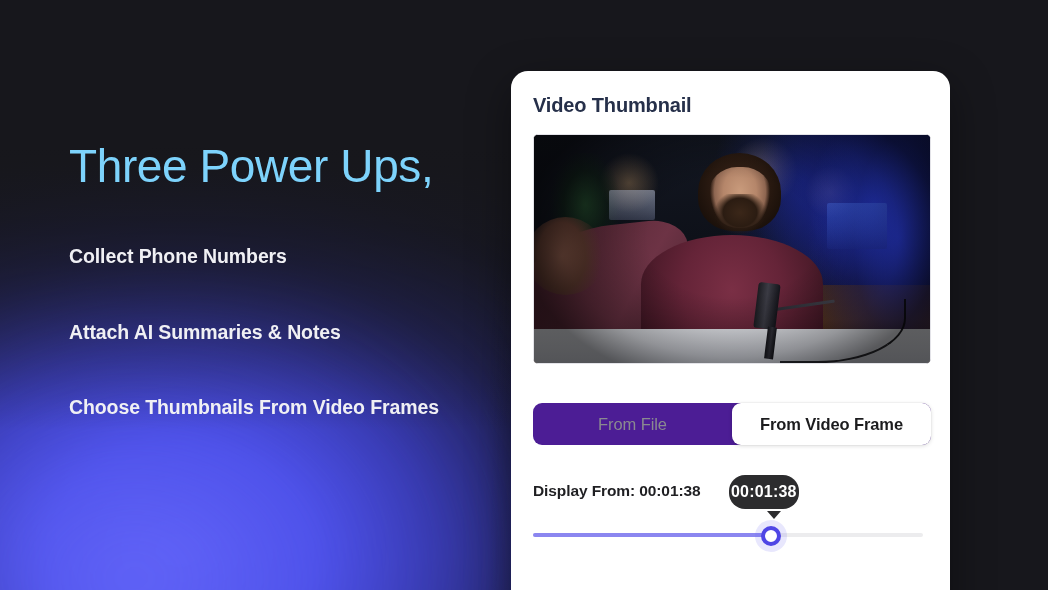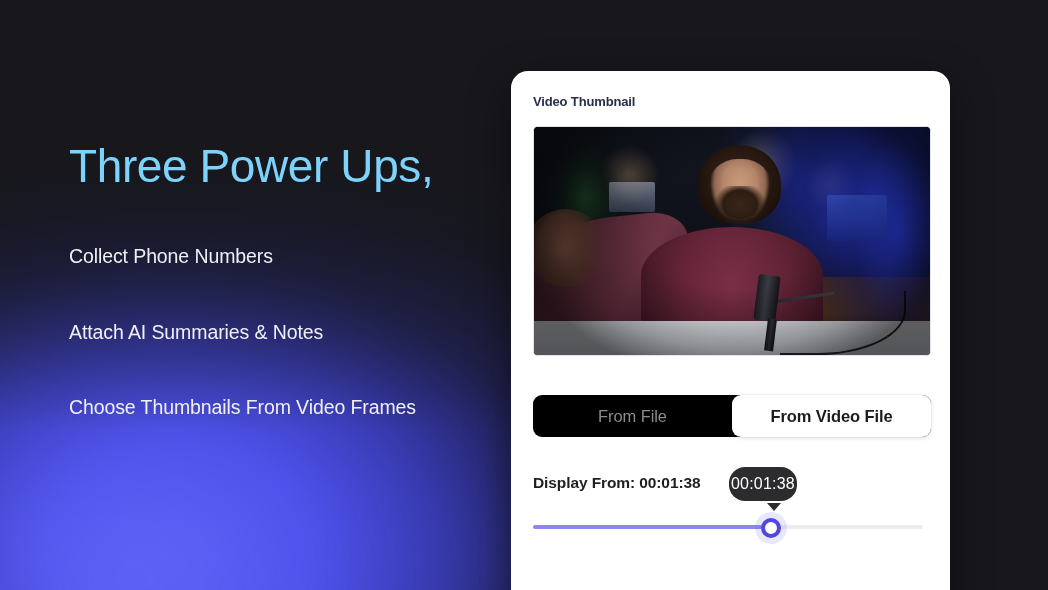--- a/index.html
+++ b/index.html
@@ -42,35 +42,35 @@
   }
 
   
   #hero { position:absolute; left:69px; top:137px; width:430px; }
   .headline {
     font-size:46px; line-height:58px; font-weight:300;
     color:#7dd3fc; letter-spacing:-0.4px; white-space:nowrap;
   }
   #sublist { margin-top:25px; }
   .subline {
-    font-size:19.5px; line-height:27.5px; font-weight:400;
+    font-size:19.5px; line-height:27.5px; font-weight:700;
     color:#f0f0f4; letter-spacing:-0.1px; white-space:nowrap;margin-top:48px;
   }
 
   
   #card {
     position:absolute; left:511px; top:71px;
     width:439px; height:560px;
     background:#ffffff;
     border-radius:17px 17px 0 0;
     box-shadow:0 14px 44px rgba(0,0,0,0.40);
     padding:23px 22px 0 22px;
   }
   #card-title {
-    font-size:13px; font-weight:600; color:#26304a;
+    font-size:20px; font-weight:600; color:#26304a;
     letter-spacing:-0.15px; margin-bottom:17px;
   }
 
   
   #thumb {
     position:relative; width:398px; height:230px;
     border:1px solid #e3e3e8; border-radius:5px;
     overflow:hidden; background:#0a0a0c;
   }
   .t-layer { position:absolute; inset:0; }
@@ -176,21 +176,21 @@
     border-radius:0 0 70% 0;
   }
   
   #t-vig {
     background: radial-gradient(ellipse 210px 150px at 50% 45%, rgba(0,0,0,0) 40%, rgba(0,0,0,0.35) 80%, rgba(0,0,0,0.6) 100%);
   }
 
   
   #segmented {
     margin-top:39px; display:flex; width:398px; height:42px;
-    background:#000000; border-radius:9px; padding:0;
+    background:#4c1d95; border-radius:9px; padding:0;
   }
   .seg {
     flex:1; display:flex; align-items:center; justify-content:center;
     font-size:16.5px; letter-spacing:-0.1px; cursor:pointer;
     border-radius:9px;
   }
   .seg.inactive { color:#8a8a90; font-weight:400; }
   .seg.active {
     background:#ffffff; color:#1c1c1e; font-weight:600;
     box-shadow:0 1px 4px rgba(0,0,0,0.14), 0 0 0 0.5px rgba(0,0,0,0.05);
@@ -198,21 +198,21 @@
 
   
   #time-row { position:relative; margin-top:32px; height:34px; }
   #display-time {
     font-size:15.5px; font-weight:600; color:#1f1f22; letter-spacing:-0.1px;
     position:absolute; left:0; top:5px; white-space:nowrap;
   }
   #tooltip {
     position:absolute; left:196px; top:-2px;
     background:#2c2c2e; color:#ffffff;
-    font-size:16px; font-weight:400; letter-spacing:0.2px;
+    font-size:16px; font-weight:700; letter-spacing:0.2px;
     padding:8px 2px; border-radius:16px; white-space:nowrap;
   }
   #tooltip-arrow {
     position:absolute; left:234px; top:34px;
     width:0; height:0;
     border-left:7px solid transparent;
     border-right:7px solid transparent;
     border-top:8px solid #2c2c2e;
   }
 
@@ -275,21 +275,21 @@
     <div id="t-desk"></div>
     <div id="t-mic-arm"></div>
     <div id="t-mic-body"></div>
     <div id="t-mic-stem"></div>
     <div id="t-cable"></div>
     <div class="t-layer" id="t-vig"></div>
   </div>
 
   <div id="segmented">
     <div class="seg inactive">From File</div>
-    <div class="seg active">From Video File</div>
+    <div class="seg active">From Video Frame</div>
   </div>
 
   <div id="time-row">
     <div id="display-time">Display From: 00:01:38</div>
     <div id="tooltip">00:01:38</div>
     <div id="tooltip-arrow"></div>
   </div>
 
   <div id="slider">
     <div id="track"></div>

